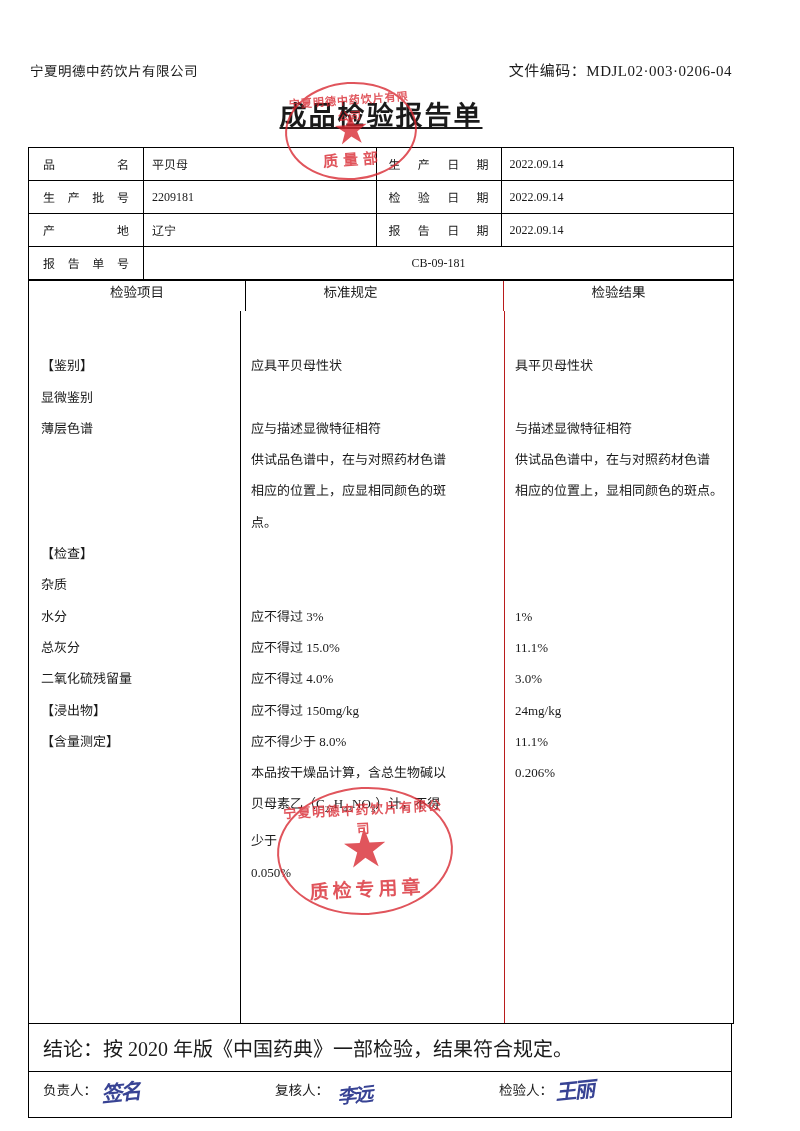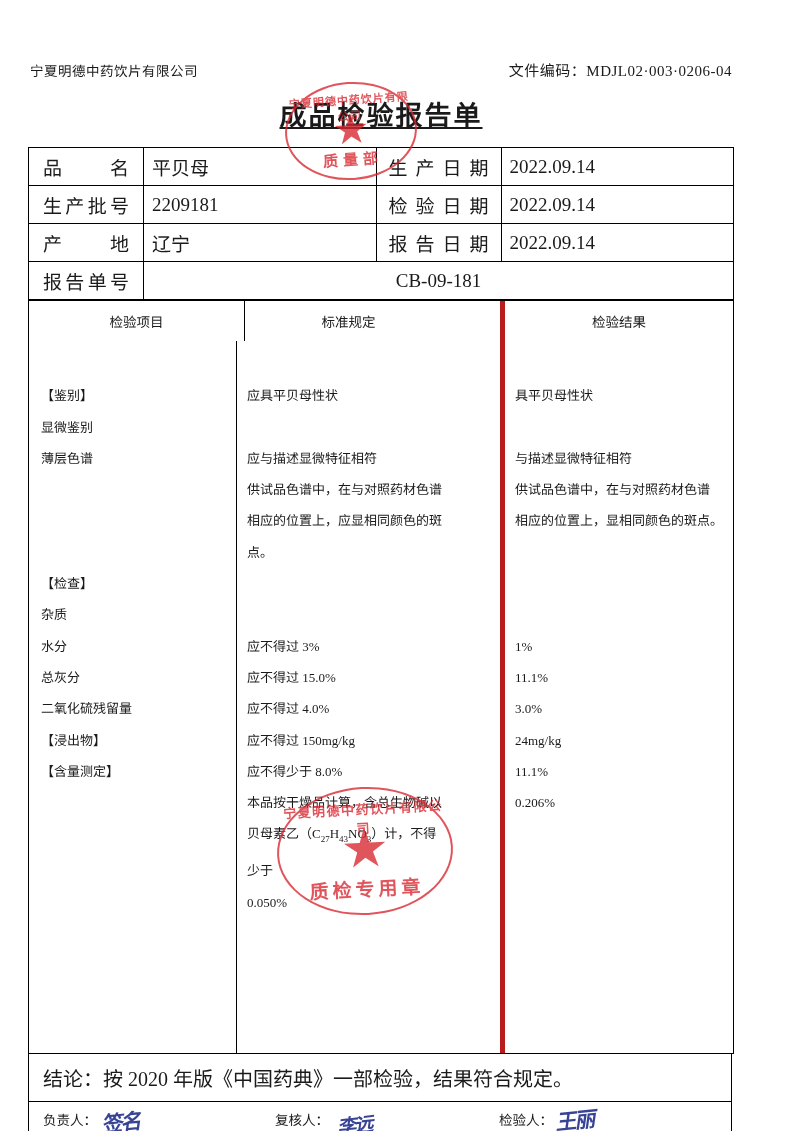--- a/index.html
+++ b/index.html
@@ -52,21 +52,21 @@
   }
 
   
   table.main {
     border-collapse: collapse;
     width: 706px;
     table-layout: fixed;
   }
   table.main td {
     border: 1px solid #000;
-    font-size: 19px;
+    font-size: 12px;
     padding: 5px 8px;
     vertical-align: middle;
     height: 22px;
   }
   .lbl {
     width: 86px;
     text-align: justify;
     text-align-last: justify;
     padding-left: 14px !important;
     padding-right: 14px !important;
@@ -98,26 +98,26 @@
     border-bottom: 1px solid #000;
     border-top: 1px solid #000;
     width: 704px;
     position: relative;
   }
   .gridhead {
     display: flex;
     font-size: 13.5px;
   }
   .gridhead > div {
-    padding: 10px 0 10px 0;
+    padding: 0 0 10px 0;
     text-align: center;
   }
   .c1 { width: 232px; }
   .c2 { width: 224px; border-left: 1px solid #000; }
-  .c3 { width: 246px; border-left: 5px solid #b91c1c; margin-left: 48px; }
+  .c3 { width: 246px; border-left: 1px solid #b91c1c; margin-left: 48px; }
 
   .gridbody {
     display: flex;
     min-height: 712px;
   }
   .gridbody > div {
     box-sizing: border-box;
   }
   .gridbody .c1 { padding: 8px 0 0 12px; }
   .gridbody .c2 { padding: 8px 10px 0 10px; }

